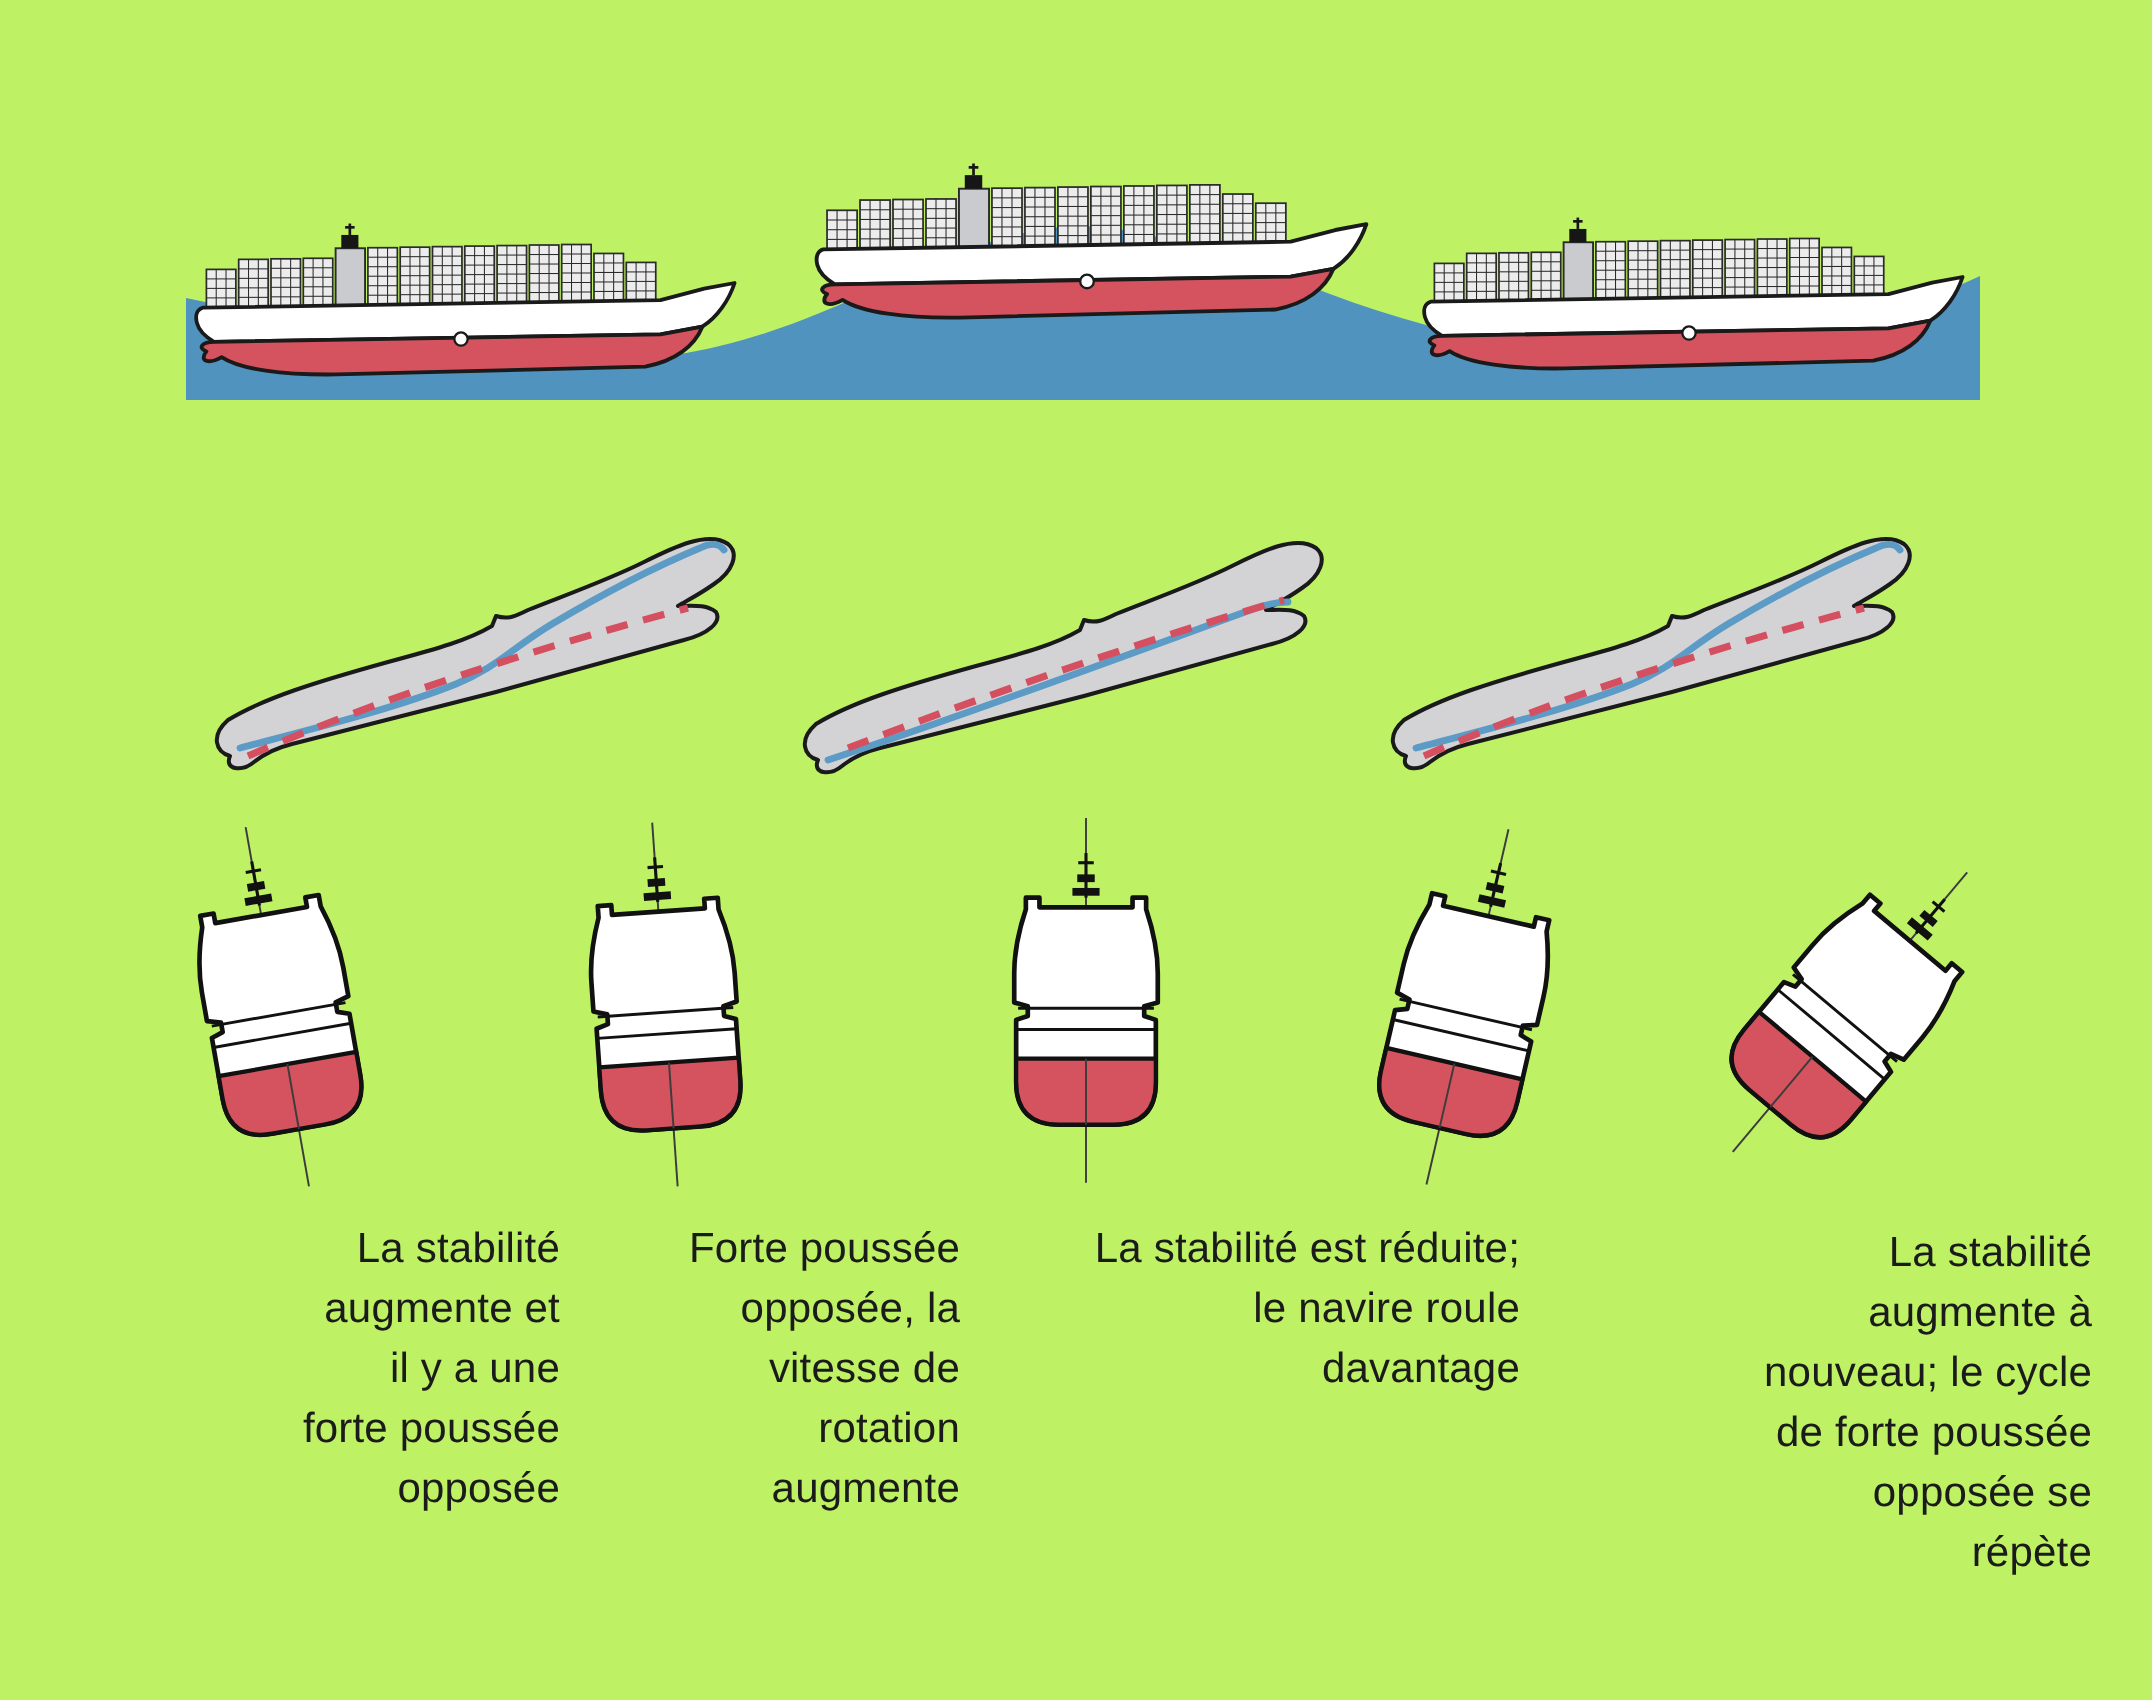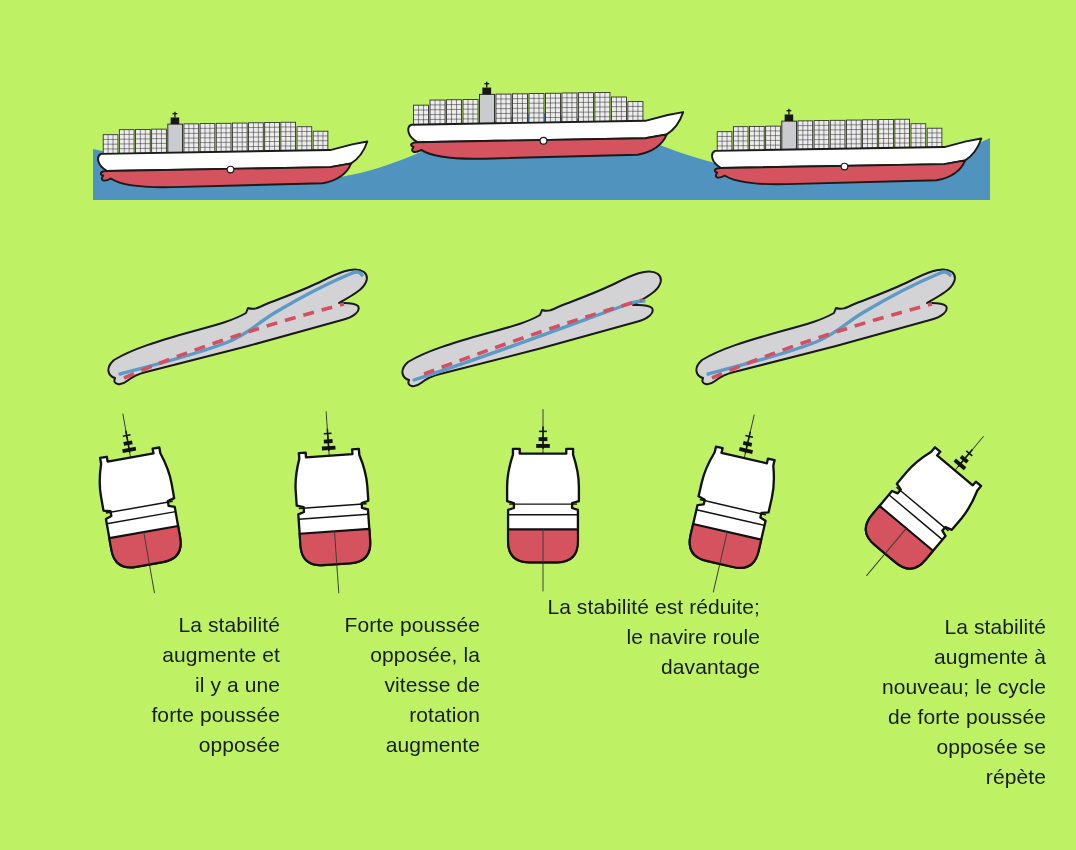--- a/index.html
+++ b/index.html
@@ -21,21 +21,21 @@
   .xhull{fill:#ffffff;stroke:#111;stroke-width:2.4;stroke-linejoin:round;}
   .xline{stroke:#111;stroke-width:1.5;}
   .xred{fill:var(--hull-red);stroke:#111;stroke-width:2.2;stroke-linejoin:round;}
   .xcenter{stroke:#3c3c3c;stroke-width:1;}
   .xmast{stroke:#111;stroke-width:1.6;}
   .xmastbar{fill:#111;}
   .caption{position:absolute;font-size:21px;line-height:30px;color:var(--text);
            white-space:pre-line;letter-spacing:0.1px;}
   .cap-1{left:90px;top:610px;width:190px;}
   .cap-2{left:300px;top:610px;width:180px;}
-  .cap-3{left:510px;top:592px;width:250px;}
+  .cap-3{left:510px;top:610px;width:250px;}
   .cap-4{left:856px;top:612px;width:190px;}
 </style>
 </head>
 <body>
 
 <div id="canvas">
 
   <svg id="art" width="1076" height="850" viewBox="0 0 1076 850">
     <defs>
 

